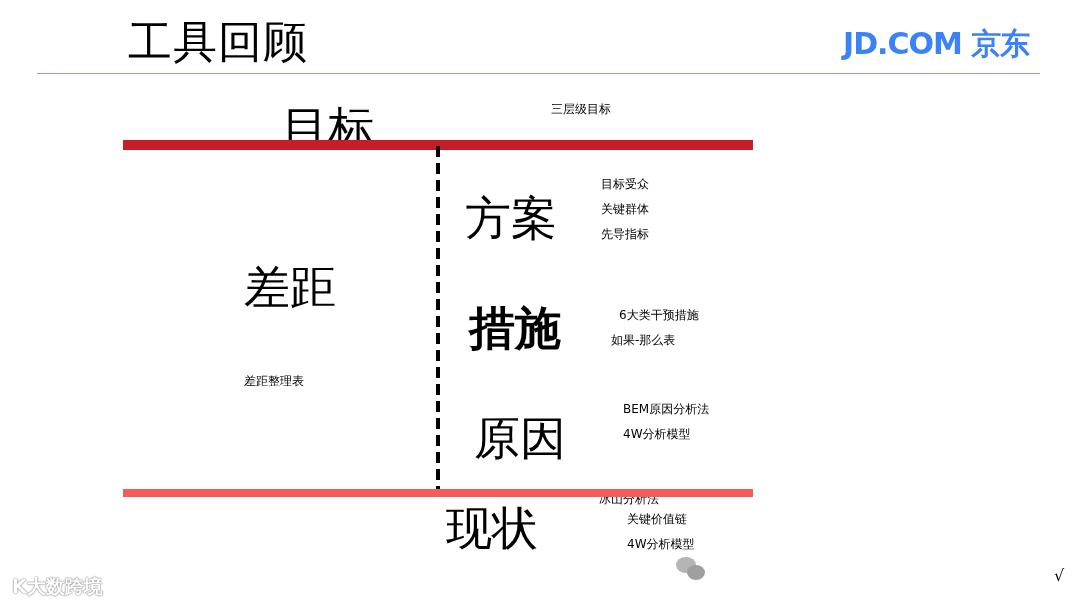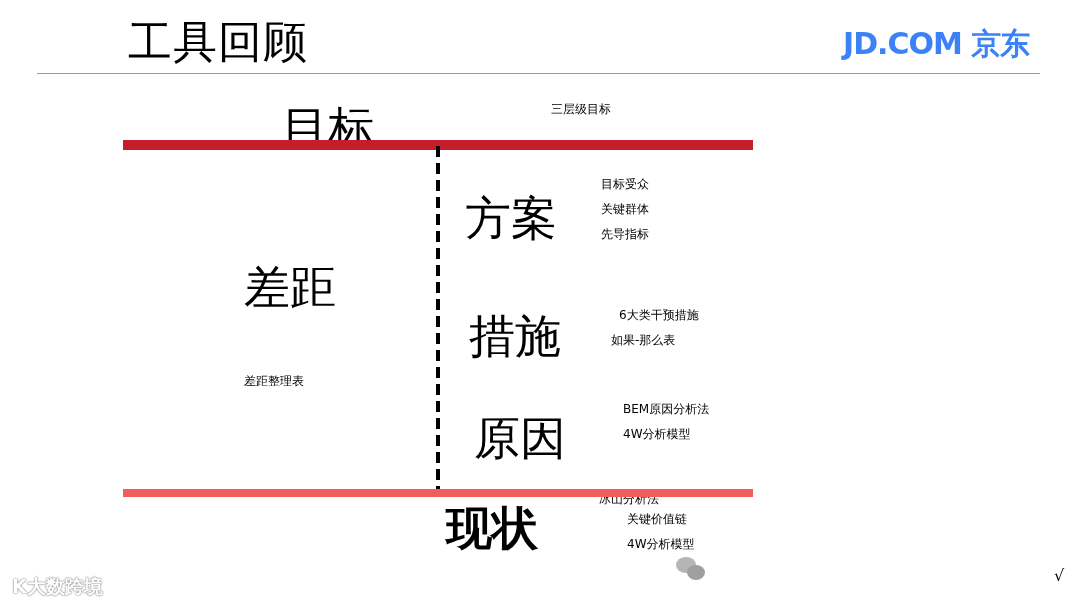--- a/index.html
+++ b/index.html
@@ -46,32 +46,32 @@
 <div class="abs dash-line"></div>
 
 <div class="abs big" style="left:244px;top:259px;">差距</div>
 <div class="abs small" style="left:244px;top:369px;">差距整理表</div>
 
 <div class="abs big" style="left:465px;top:190px;">方案</div>
 <div class="abs small" style="left:601px;top:172px;">目标受众</div>
 <div class="abs small" style="left:601px;top:197px;">关键群体</div>
 <div class="abs small" style="left:601px;top:222px;">先导指标</div>
 
-<div class="abs big" style="left:469px;top:308px;">措施</div>
+<div class="abs big" style="left:469px;top:300px;font-weight:bold;">措施</div>
 <div class="abs small" style="left:611px;top:303px;margin-left:8px;">6大类干预措施</div>
 <div class="abs small" style="left:611px;top:328px;">如果-那么表</div>
 
 <div class="abs big" style="left:474px;top:410px;">原因</div>
 <div class="abs small" style="left:623px;top:397px;">BEM原因分析法</div>
 <div class="abs small" style="left:623px;top:422px;">4W分析模型</div>
 <div class="abs small" style="left:599px;top:447px;margin-top:40px;">冰山分析法</div>
 
 <div class="abs red-bar-bottom" style="background:#f25c5c"></div>
 
-<div class="abs big" style="left:446px;top:500px;font-weight:bold;">现状</div>
+<div class="abs big" style="left:446px;top:500px;">现状</div>
 <div class="abs small" style="left:627px;top:507px;">关键价值链</div>
 <div class="abs small" style="left:627px;top:532px;">4W分析模型</div>
 
 <div class="abs wm-left">K大数跨境</div>
 <div class="abs wm-right">
   <span class="wechat-icon"><span class="b1"></span><span class="b2"></span></span>
 </div>
 <div class="abs check">√</div>
 
 </body></html>

